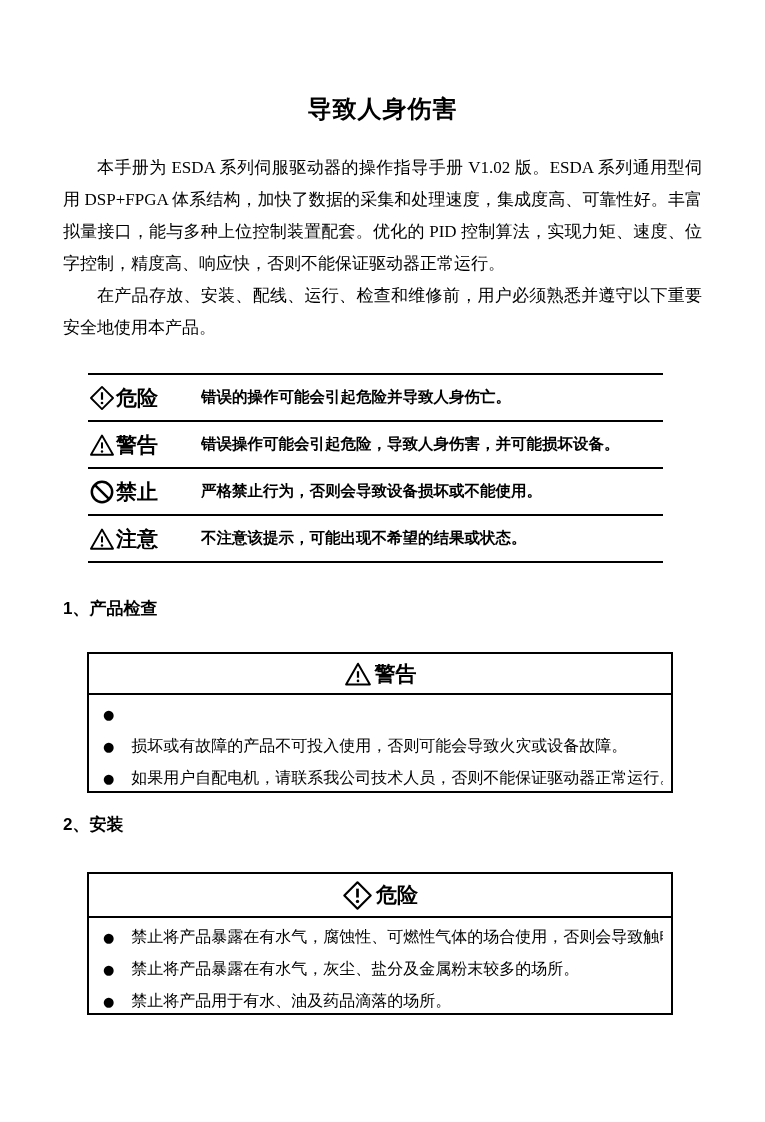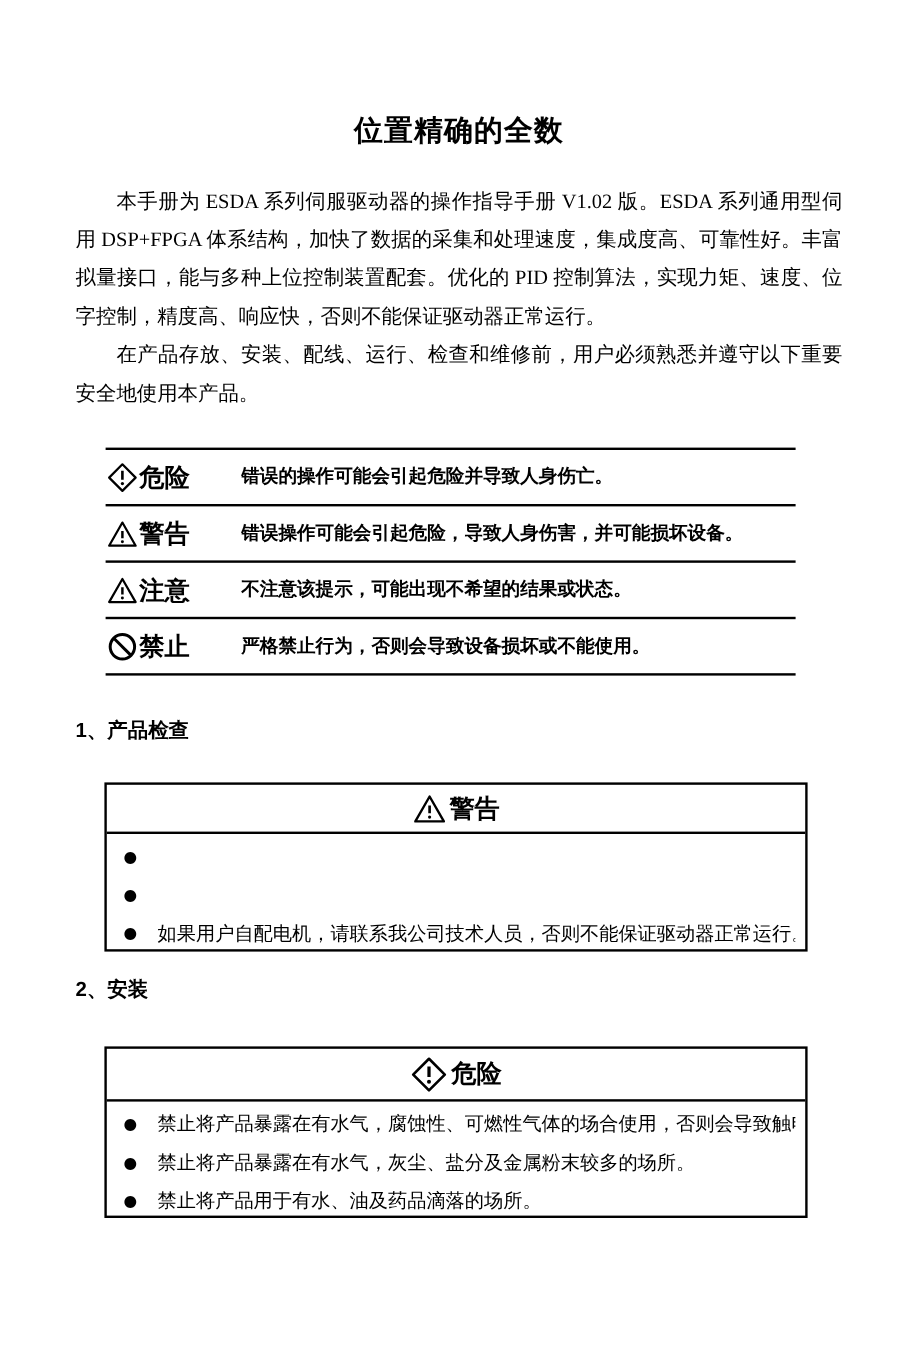--- a/index.html
+++ b/index.html
@@ -51,21 +51,21 @@
     font-size:16px;
   }
   .bullet { font-size:13px; margin-right:17px; flex:none; font-family:"DejaVu Sans", sans-serif; }
   .li-text { white-space:nowrap; overflow:hidden; }
 </style>
 </head>
 <body>
 
 <div class="page">
 
-  <h1 class="title">位置精确的全数</h1>
+  <h1 class="title">导致人身伤害</h1>
 
   <div class="intro">
     <div class="line indent j">本手册为 ESDA 系列伺服驱动器的操作指导手册 V1.02 版。ESDA 系列通用型伺服驱动器，采</div>
     <div class="line j">用 DSP+FPGA 体系结构，加快了数据的采集和处理速度，集成度高、可靠性好。丰富的数字量与模</div>
     <div class="line j">拟量接口，能与多种上位控制装置配套。优化的 PID 控制算法，实现力矩、速度、位置精确的全数</div>
     <div class="line">字控制，精度高、响应快，否则不能保证驱动器正常运行。</div>
     <div class="line indent j">在产品存放、安装、配线、运行、检查和维修前，用户必须熟悉并遵守以下重要事项，以确保</div>
     <div class="line">安全地使用本产品。</div>
   </div>
 
@@ -96,41 +96,41 @@
         </span>
         <span class="sev-label">警告</span>
       </div>
       <div class="sev-desc">错误操作可能会引起危险，导致人身伤害，并可能损坏设备。</div>
     </div>
 
     <div class="sev-row">
       <div class="sev-badge">
         <span class="icon">
           <svg width="26" height="26" viewBox="0 0 24 24">
+              <circle cx="12" cy="12" r="9.4" fill="none" stroke="#000" stroke-width="2.3"></circle>
+              <line x1="5.6" y1="5.6" x2="18.4" y2="18.4" stroke="#000" stroke-width="2.3"></line>
+            </svg>
+        </span>
+        <span class="sev-label">禁止</span>
+      </div>
+      <div class="sev-desc">严格禁止行为，否则会导致设备损坏或不能使用。</div>
+    </div>
+
+    <div class="sev-row">
+      <div class="sev-badge">
+        <span class="icon">
+          <svg width="26" height="26" viewBox="0 0 24 24">
               <path d="M12 3.2 L22.2 21 H1.8 Z" fill="none" stroke="#000" stroke-width="1.7" stroke-linejoin="round"></path>
               <path d="M12 9.6 L12 15.2" stroke="#000" stroke-width="1.9"></path>
               <circle cx="12" cy="17.9" r="1.15" fill="#000"></circle>
             </svg>
         </span>
         <span class="sev-label">注意</span>
       </div>
       <div class="sev-desc">不注意该提示，可能出现不希望的结果或状态。</div>
-    </div>
-
-    <div class="sev-row">
-      <div class="sev-badge">
-        <span class="icon">
-          <svg width="26" height="26" viewBox="0 0 24 24">
-              <circle cx="12" cy="12" r="9.4" fill="none" stroke="#000" stroke-width="2.3"></circle>
-              <line x1="5.6" y1="5.6" x2="18.4" y2="18.4" stroke="#000" stroke-width="2.3"></line>
-            </svg>
-        </span>
-        <span class="sev-label">禁止</span>
-      </div>
-      <div class="sev-desc">严格禁止行为，否则会导致设备损坏或不能使用。</div>
     </div>
 
   </div>
 
   <h2 class="section-heading" style="top:597px">1、产品检查</h2>
 
   <div class="warnbox" style="top:652px; height:141px">
     <div class="warnbox-header">
       <span class="icon">
         <svg width="28" height="28" viewBox="0 0 24 24">
@@ -140,20 +140,21 @@
           </svg>
       </span>
       <span>警告</span>
     </div>
     <ul>
       <li>
         <span class="bullet">●</span>
       </li>
       <li>
         <span class="bullet">●</span>
+        <span class="li-text">损坏或有故障的产品不可投入使用，否则可能会导致火灾或设备故障。</span>
       </li>
       <li>
         <span class="bullet">●</span>
         <span class="li-text">如果用户自配电机，请联系我公司技术人员，否则不能保证驱动器正常运行。</span>
       </li>
     </ul>
   </div>
 
   <h2 class="section-heading" style="top:813px">2、安装</h2>
 

